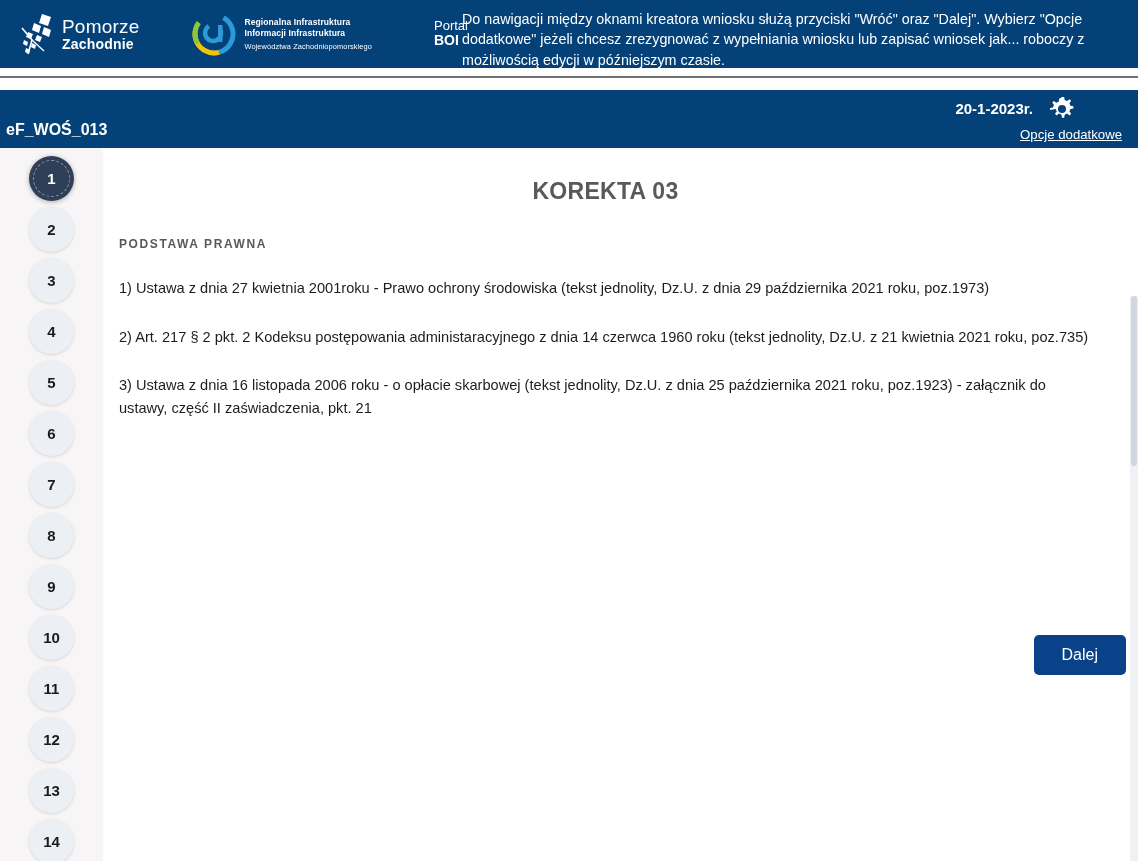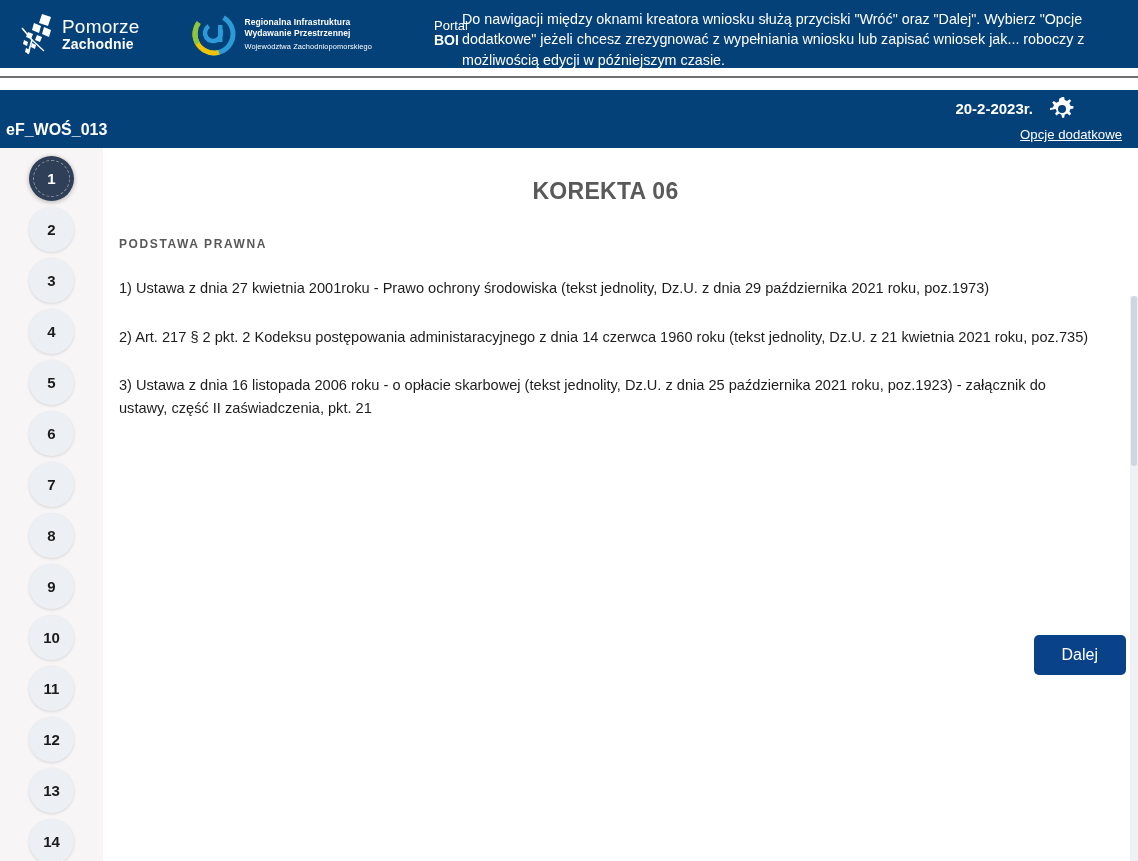--- a/index.html
+++ b/index.html
@@ -158,40 +158,40 @@
         <svg viewBox="0 0 46 46" width="46" height="46" aria-hidden="true">
           <circle cx="23" cy="23" r="19" fill="none" stroke="#2b9ad6" stroke-width="5" stroke-dasharray="62 58" transform="rotate(-60 23 23)"></circle>
           <circle cx="23" cy="23" r="19" fill="none" stroke="#f2c300" stroke-width="5" stroke-dasharray="40 80" transform="rotate(75 23 23)"></circle>
           <circle cx="23" cy="23" r="19" fill="none" stroke="#8cc63e" stroke-width="5" stroke-dasharray="22 98" transform="rotate(150 23 23)"></circle>
           <circle cx="22" cy="22" r="8" fill="none" stroke="#2b9ad6" stroke-width="4.5" stroke-dasharray="38 14" transform="rotate(-35 22 22)"></circle>
           <rect x="27" y="14" width="4.5" height="17" fill="#2b9ad6"></rect>
         </svg>
       </span>
       <span class="riip-text">
         <div class="r1">Regionalna Infrastruktura</div>
-        <div class="r1">Wydawanie Przestrzennej</div>
+        <div class="r1">Informacji Infrastruktura</div>
         <div class="r2">Województwa Zachodniopomorskiego</div>
       </span>
     </div>
 
     <div class="logo-portal">
       <div class="p1">Portal</div>
       <div class="p2">BOI</div>
     </div>
 
     <div class="instruction">Do nawigacji między oknami kreatora wniosku służą przyciski "Wróć" oraz "Dalej". Wybierz "Opcje dodatkowe" jeżeli chcesz zrezygnować z wypełniania wniosku lub zapisać wniosek jak... roboczy z możliwością edycji w późniejszym czasie.</div>
   </div>
 
   <div class="sep">
     <div class="line"></div>
   </div>
 
   <div class="titlebar">
     <div class="form-code">eF_WOŚ_013</div>
-    <div class="form-date">20-2-2023r.</div>
+    <div class="form-date">20-1-2023r.</div>
     <div class="opts">
       <span class="gear">
         <svg viewBox="0 0 32 32" width="30" height="30" aria-hidden="true">
           <path fill="#ffffff" d="M16 3.2l2.3.0 .55 3.2a10 10 0 0 1 2.6 1.1l2.65-1.9 1.65 1.65-1.9 2.65a10 10 0 0 1 1.1 2.6l3.2.55v2.3l-3.2.55a10 10 0 0 1-1.1 2.6l1.9 2.65-1.65 1.65-2.65-1.9a10 10 0 0 1-2.6 1.1l-.55 3.2h-2.3l-.55-3.2a10 10 0 0 1-2.6-1.1l-2.65 1.9-1.65-1.65 1.9-2.65a10 10 0 0 1-1.1-2.6L3.2 17.15v-2.3l3.2-.55a10 10 0 0 1 1.1-2.6L5.6 9.05 7.25 7.4l2.65 1.9a10 10 0 0 1 2.6-1.1l.55-3.2z"></path>
           <circle cx="16" cy="16" r="4.3" fill="#044179"></circle>
         </svg>
       </span>
       <span class="olabel">Opcje dodatkowe</span>
     </div>
   </div>
@@ -209,21 +209,21 @@
         <div class="step">8</div>
         <div class="step">9</div>
         <div class="step">10</div>
         <div class="step">11</div>
         <div class="step">12</div>
         <div class="step">13</div>
         <div class="step">14</div>
       </div>
 
     <div class="content">
-      <div class="korekta">KOREKTA 06</div>
+      <div class="korekta">KOREKTA 03</div>
       <div class="podstawa">PODSTAWA PRAWNA</div>
       <div class="para">1) Ustawa z dnia 27 kwietnia 2001roku - Prawo ochrony środowiska (tekst jednolity, Dz.U. z dnia 29 października 2021 roku, poz.1973)</div>
       <div class="para">2) Art. 217 § 2 pkt. 2 Kodeksu postępowania administaracyjnego z dnia 14 czerwca 1960 roku (tekst jednolity, Dz.U. z 21 kwietnia 2021 roku, poz.735)</div>
       <div class="para">3) Ustawa z dnia 16 listopada 2006 roku - o opłacie skarbowej (tekst jednolity, Dz.U. z dnia 25 października 2021 roku, poz.1923) - załącznik do ustawy, część II zaświadczenia, pkt. 21</div>
 
       <div class="btn-row">
         <button class="btn-dalej">Dalej</button>
       </div>
     </div>
 

